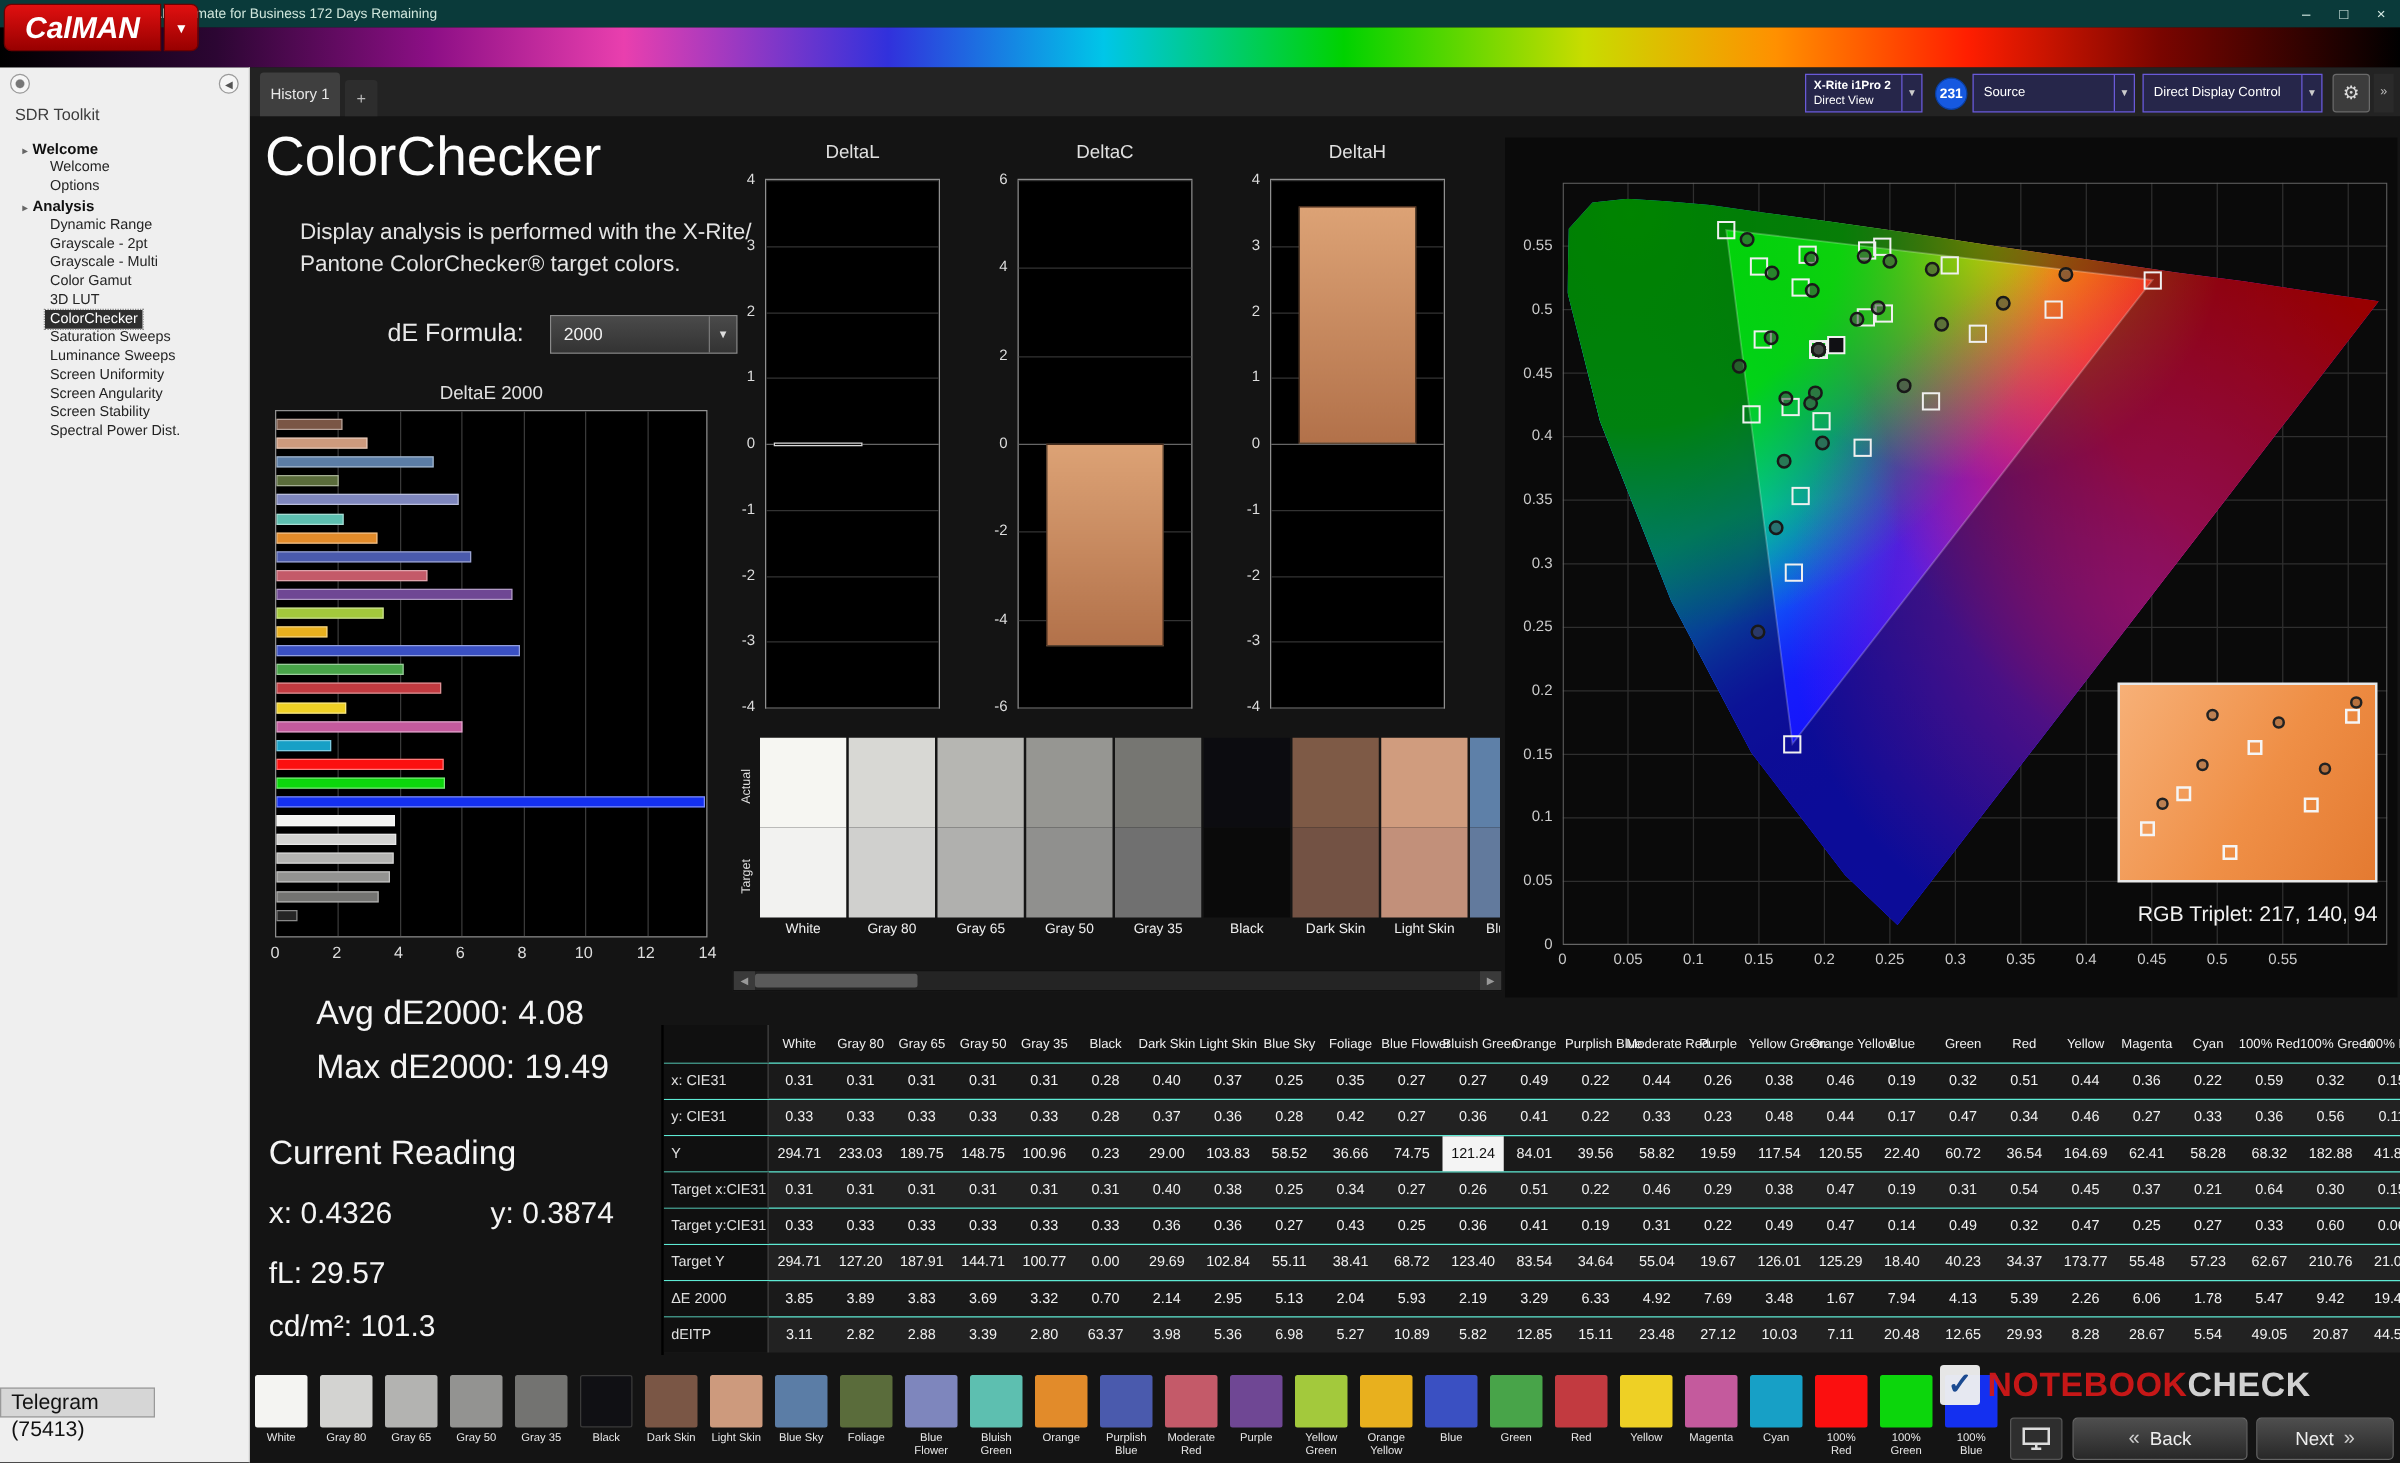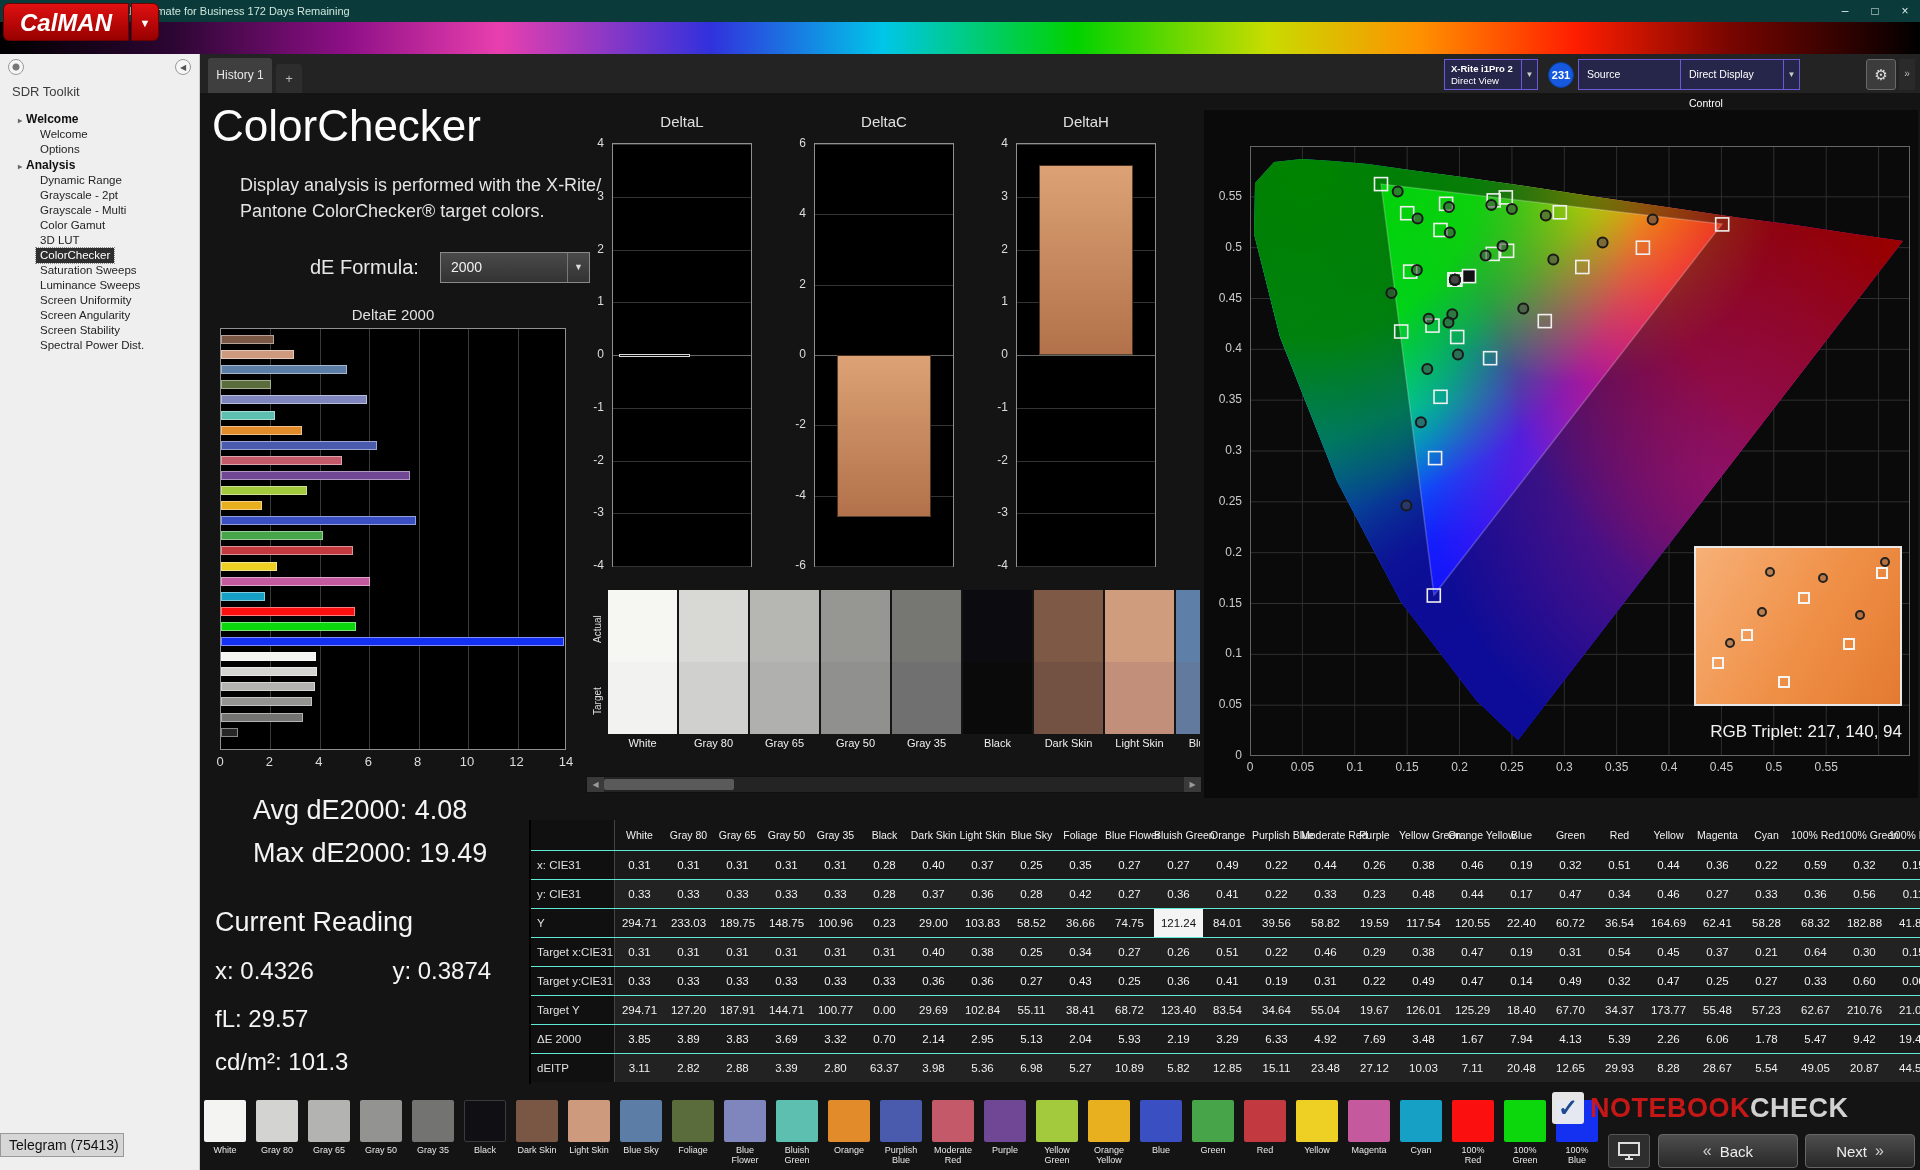--- a/index.html
+++ b/index.html
@@ -37,21 +37,21 @@
 .topbar{position:absolute;left:200px;top:54px;width:1720px;height:39px;background:#232323}
 .tab{position:absolute;left:8px;top:4px;width:64px;height:35px;background:#3f3f3f;border-radius:3px 3px 0 0;color:#e8e8e8;font-size:12px;text-align:center;line-height:35px}
 .tab-plus{position:absolute;left:76px;top:10px;width:26px;height:29px;background:#2d2d2d;border-radius:3px 3px 0 0;color:#bbb;font-size:13px;text-align:center;line-height:29px}
 .ctrl{position:absolute;top:5px;height:31px;background:#26264a;border:1px solid #6a5ad8;color:#fff}
 .ctrl-meter{left:1244px;width:94px;padding:3px 20px 0 6px;font-size:9.5px;line-height:12px}
 .ctrl-meter .l1{font-weight:bold}
 .ctrl-arrow{position:absolute;right:0;top:0;bottom:0;width:16px;border-left:1px solid #6a5ad8;color:#ccc;font-size:8px;text-align:center;line-height:29px}
 .badge{position:absolute;left:1348px;top:8px;width:26px;height:26px;border-radius:50%;background:#1659e0;border:1px solid #0a3fa0;color:#fff;font-size:11px;font-weight:bold;text-align:center;line-height:24px}
 .ctrl-select{padding:0 22px 0 8px;font-size:10.5px;line-height:29px}
 .ctrl-source{left:1378px;width:130px}
-.ctrl-ddc{left:1480px;width:120px}
+.ctrl-ddc{left:1514px;width:144px}
 .gear-btn{position:absolute;left:1666px;top:5px;width:30px;height:31px;background:#3c3c3c;border:1px solid #6a6a6a;border-radius:3px;color:#ddd;font-size:15px;text-align:center;line-height:29px}
 .collapse-btn{position:absolute;left:1699px;top:5px;width:16px;height:31px;background:#2a2a2a;color:#bbb;font-size:10px;text-align:center;line-height:29px}
 
 
 .page-title{position:absolute;left:212px;top:101px;font-size:44px;color:#fdfdfd}
 .page-desc{position:absolute;left:240px;top:172px;width:460px;font-size:18px;line-height:26px;color:#e4e4e4}
 .formula-label{position:absolute;left:310px;top:256px;font-size:20px;color:#e8e8e8}
 .dropdown{position:absolute;left:440px;top:252px;width:150px;height:31px;background:linear-gradient(#4a4a4a,#333);border:1px solid #8a8a8a;color:#f0f0f0;font-size:14px;line-height:29px;padding-left:10px}
 .dd-arrow{position:absolute;right:0;top:0;bottom:0;width:22px;border-left:1px solid #777;color:#ddd;font-size:9px;text-align:center;line-height:29px}
 
@@ -130,21 +130,21 @@
 .wm-box{width:32px;height:32px;background:#f2f2f2;border-radius:3px;color:#1c4c8c;font-size:24px;font-weight:bold;text-align:center;line-height:32px}
 .wm-text{font-size:27px;font-weight:bold;letter-spacing:.5px}
 .wm-red{color:#d01818}
 .wm-white{color:#dcdcdc}
 .mon-btn{position:absolute;left:1608px;top:1134px;width:42px;height:34px;background:#2e2e2e;border:1px solid #555;border-radius:3px;display:flex;align-items:center;justify-content:center}
 .btn{position:absolute;top:1134px;height:34px;background:linear-gradient(#4e4e4e,#282828);border:1px solid #666;border-radius:4px;color:#eee;font-size:15px;display:flex;align-items:center;justify-content:center;gap:8px}
 .btn-back{left:1658px;width:140px}
 .btn-next{left:1805px;width:110px}
 .chev{font-size:16px;color:#cfcfcf}
 
-.telegram{position:absolute;left:0;top:1133px;width:124px;height:24px;background:#d6d6d6;border:1px solid #999;color:#111;font-size:14px;line-height:22px;padding-left:8px;z-index:9}
+.telegram{position:absolute;left:0;top:1110px;width:124px;height:24px;background:#d6d6d6;border:1px solid #999;color:#111;font-size:17px;line-height:22px;padding-left:8px;z-index:9}
 </style>
 </head>
 <body>
 
 <div id="app">
 
   <div class="titlebar">
     <span class="tb-icon"></span>
     <span class="tb-title">CalMAN 2019 CalMAN Ultimate for Business 172 Days Remaining</span>
     <span class="tb-ctrls">
@@ -772,21 +772,21 @@
         <div class="t-cell">38.41</div>
         <div class="t-cell">68.72</div>
         <div class="t-cell">123.40</div>
         <div class="t-cell">83.54</div>
         <div class="t-cell">34.64</div>
         <div class="t-cell">55.04</div>
         <div class="t-cell">19.67</div>
         <div class="t-cell">126.01</div>
         <div class="t-cell">125.29</div>
         <div class="t-cell">18.40</div>
-        <div class="t-cell">67.70</div>
+        <div class="t-cell">40.23</div>
         <div class="t-cell">34.37</div>
         <div class="t-cell">173.77</div>
         <div class="t-cell">55.48</div>
         <div class="t-cell">57.23</div>
         <div class="t-cell">62.67</div>
         <div class="t-cell">210.76</div>
         <div class="t-cell">21.04</div>
       </div>
       <div class="t-row even">
         <div class="t-label">ΔE 2000</div>

